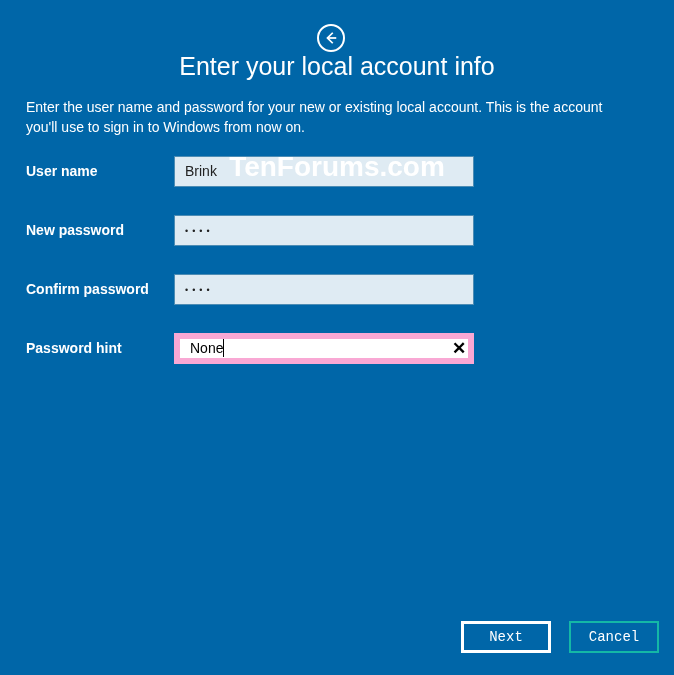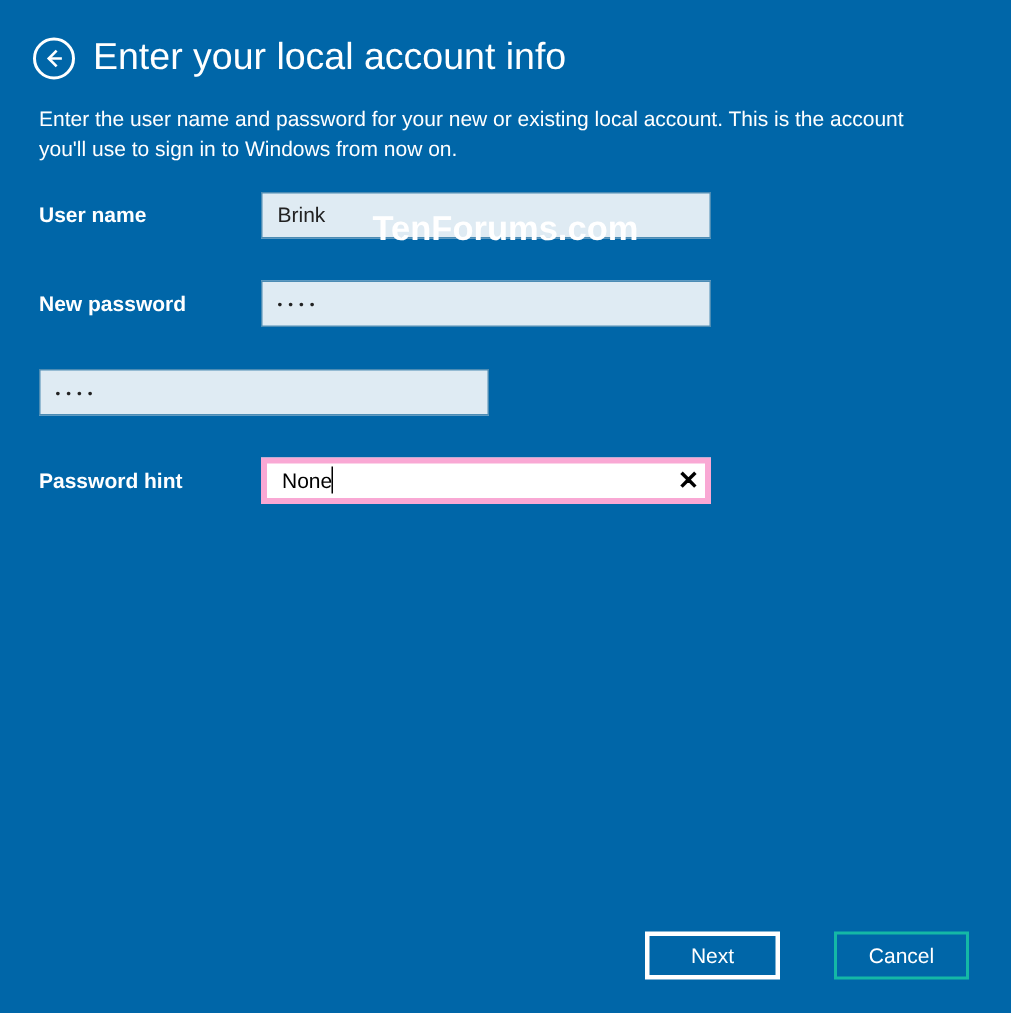--- a/index.html
+++ b/index.html
@@ -13,20 +13,21 @@
       color: #ffffff;
       width: 674px;
       height: 675px;
       overflow: hidden;
       position: relative;
     }
     .header {
       display: flex;
       align-items: center;
       padding: 24px 22px 10px 22px;
+      flex-direction: column;
     }
     .back-btn {
       width: 28px;
       height: 28px;
       border: 2px solid #ffffff;
       border-radius: 50%;
       display: flex;
       align-items: center;
       justify-content: center;
       cursor: pointer;
@@ -52,25 +53,25 @@
       margin-bottom: 18px;
     }
     .desc2 {
       font-size: 14px;
       line-height: 1.45;
       color: #ffffff;
       margin-bottom: 40px;
     }
     .watermark {
       position: absolute;
-      top: 139px;
+      top: 151px;
       left: 0;
       right: 0;
       text-align: center;
-      font-size: 23px;
+      font-size: 28px;
       font-weight: 700;
       color: #ffffff;
       pointer-events: none;
       z-index: 10;
     }
     .field-row {
       display: flex;
       align-items: center;
       margin-bottom: 28px;
     }
@@ -122,35 +123,36 @@
       color: #222;
       line-height: 31px;
       padding-left: 10px;
       height: 31px;
       background: #dfebf3;
       border: 1px solid #4c8cb4;
       width: 100%;
     }
     .hint-input {
       background: #ffffff;
-      border: 4px solid #f9a8d4;
+      border: 6px solid #f9a8d4;
       height: 31px;
       width: 100%;
       display: flex;
       align-items: center;
       padding: 0 34px 0 10px;
       font-size: 14px;
       color: #000;
     }
     .footer {
       position: absolute;
       bottom: 22px;
-      right: 28px;
-      display: flex;
-      gap: 36px;
+      right: 15px;
+      display: flex;
+      gap: 18px;
+      font-family: Liberation Mono, monospace;
     }
     .btn {
       min-width: 90px;
       height: 32px;
       border: 2px solid #14b8a6;
       background: transparent;
       color: #ffffff;
       font-size: 14px;
       font-family: inherit;
       cursor: pointer;
@@ -184,20 +186,21 @@
   </div>
 
   <div class="field-row">
     <div class="field-label">New password</div>
     <div class="field-input-wrap">
       <div class="password-dots">••••</div>
     </div>
   </div>
 
   <div class="field-row">
+    <div class="field-label">Confirm password</div>
     <div class="field-input-wrap">
       <div class="password-dots">••••</div>
     </div>
   </div>
 
   <div class="field-row">
     <div class="field-label">Password hint</div>
     <div class="field-input-wrap">
       <div class="hint-input">
         <span>None</span>

